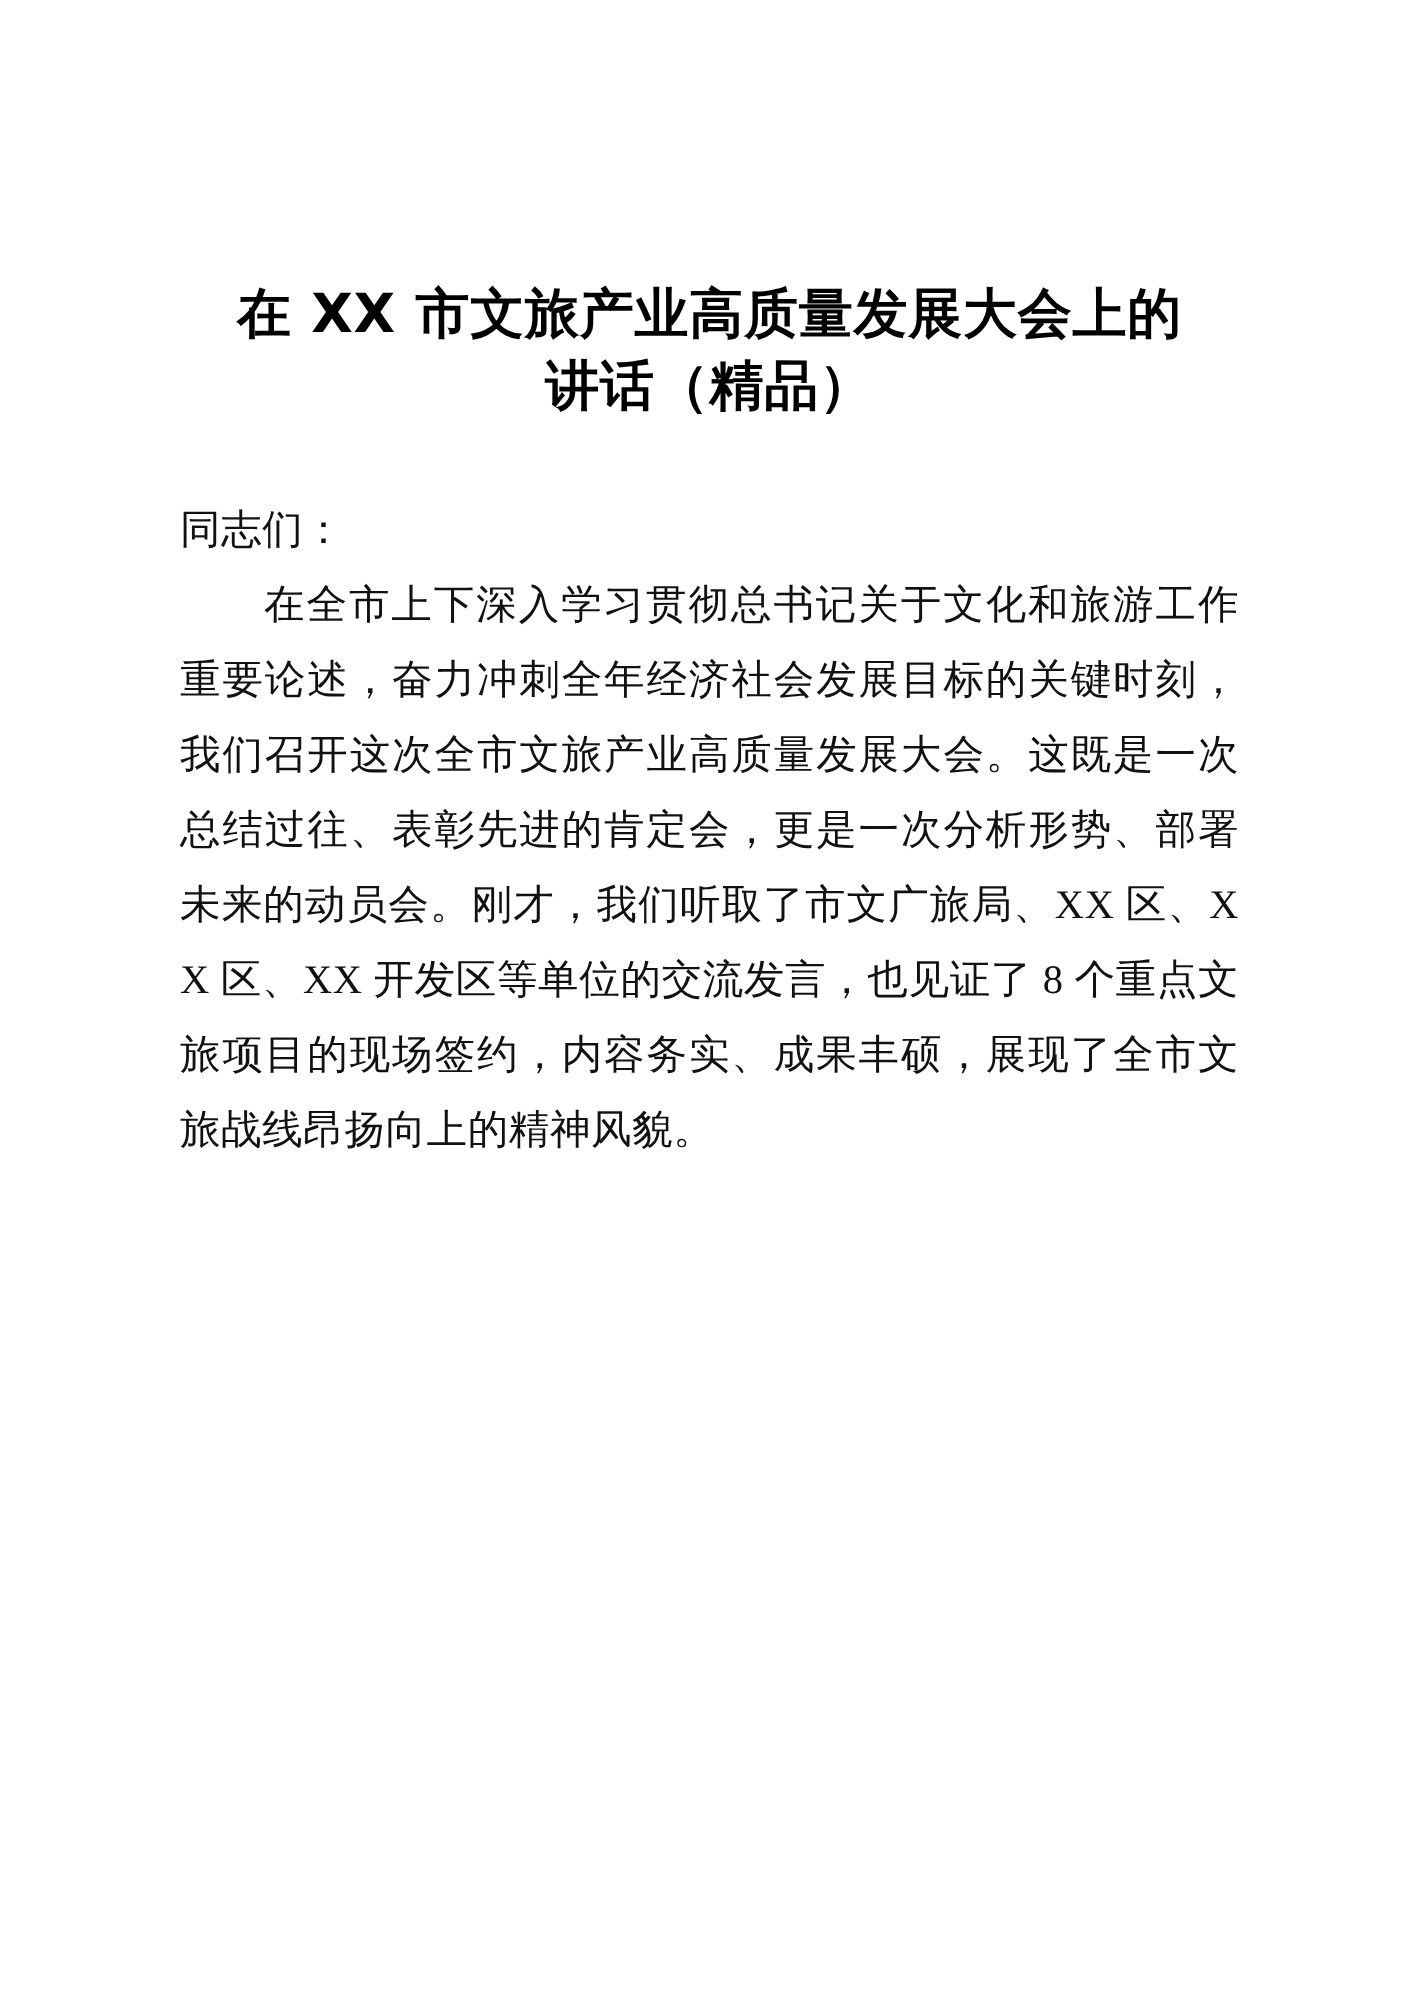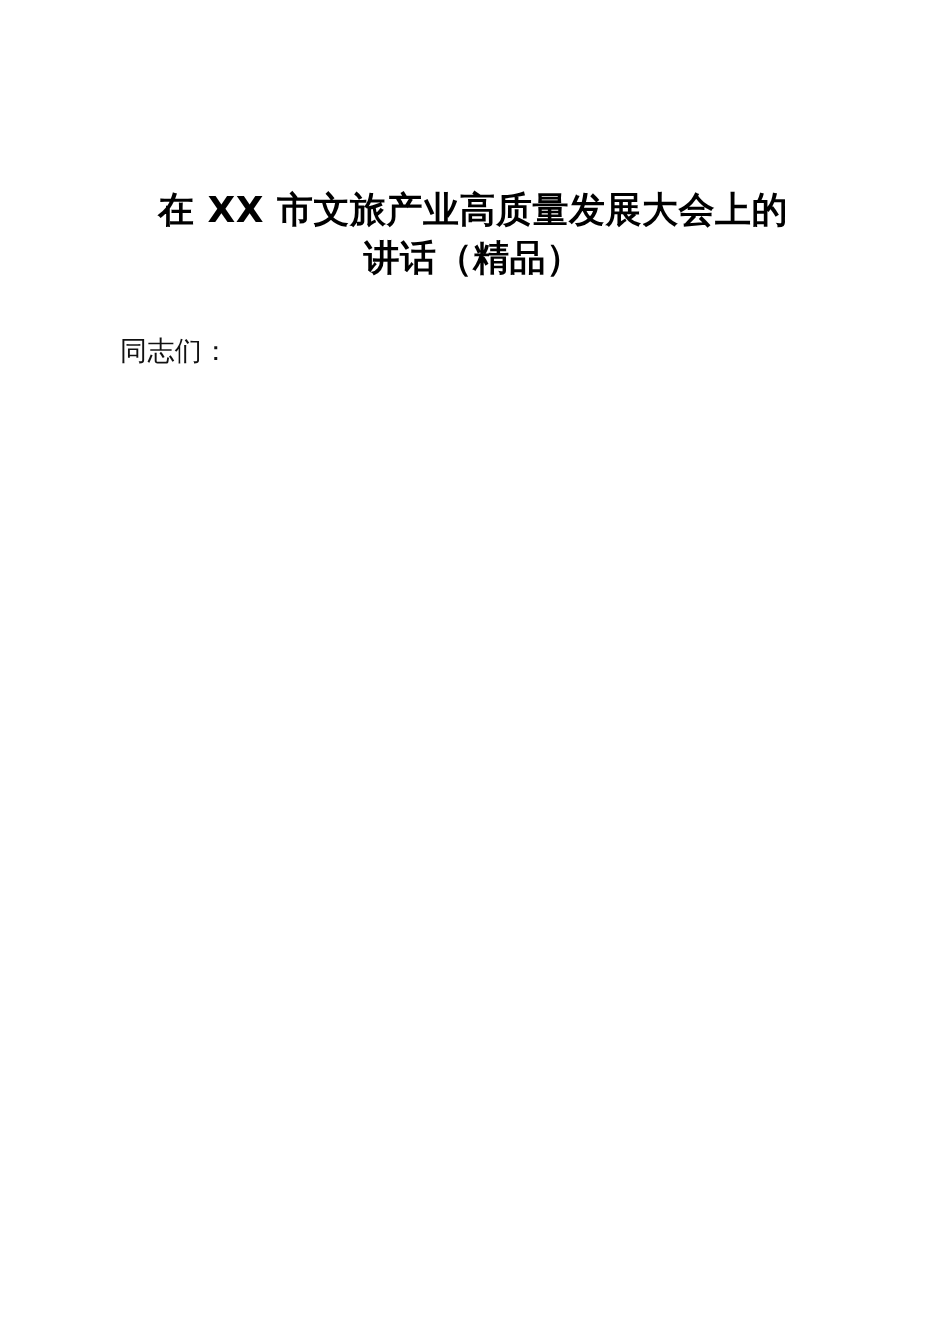--- a/index.html
+++ b/index.html
@@ -46,21 +46,21 @@
     line-height: 48px;
     letter-spacing: 0.5px;
     color: #000000;
     white-space: pre-line;
   }
 
   
   .salutation {
     margin: 0;
     padding-top: 46px;
-    font-family: Liberation Mono, monospace;
+    font-family: Liberation Serif, serif;
     font-size: 27px;
     line-height: 50px;
     color: #111111;
     text-align: left;
     letter-spacing: 0.4px;
   }
 
   .para {
     margin: 0;
     font-family: "Liberation Serif", "DejaVu Serif", serif;
@@ -85,16 +85,17 @@
 <body>
 
 <div class="page">
   <div class="page-body">
 
     <h1 class="doc-title">在 XX 市文旅产业高质量发展大会上的
 讲话（精品）</h1>
 
     <p class="salutation">同志们：</p>
 
+    <p class="para" id="para-1">在全市上下深入学习贯彻总书记关于文化和旅游工作重要论述，奋力冲刺全年经济社会发展目标的关键时刻，我们召开这次全市文旅产业高质量发展大会。这既是一次总结过往、表彰先进的肯定会，更是一次分析形势、部署未来的动员会。刚才，我们听取了市文广旅局、XX 区、XX 区、XX 开发区等单位的交流发言，也见证了 8 个重点文旅项目的现场签约，内容务实、成果丰硕，展现了全市文旅战线昂扬向上的精神风貌。</p>
 
 
   </div>
 </div>
 
 </body></html>

